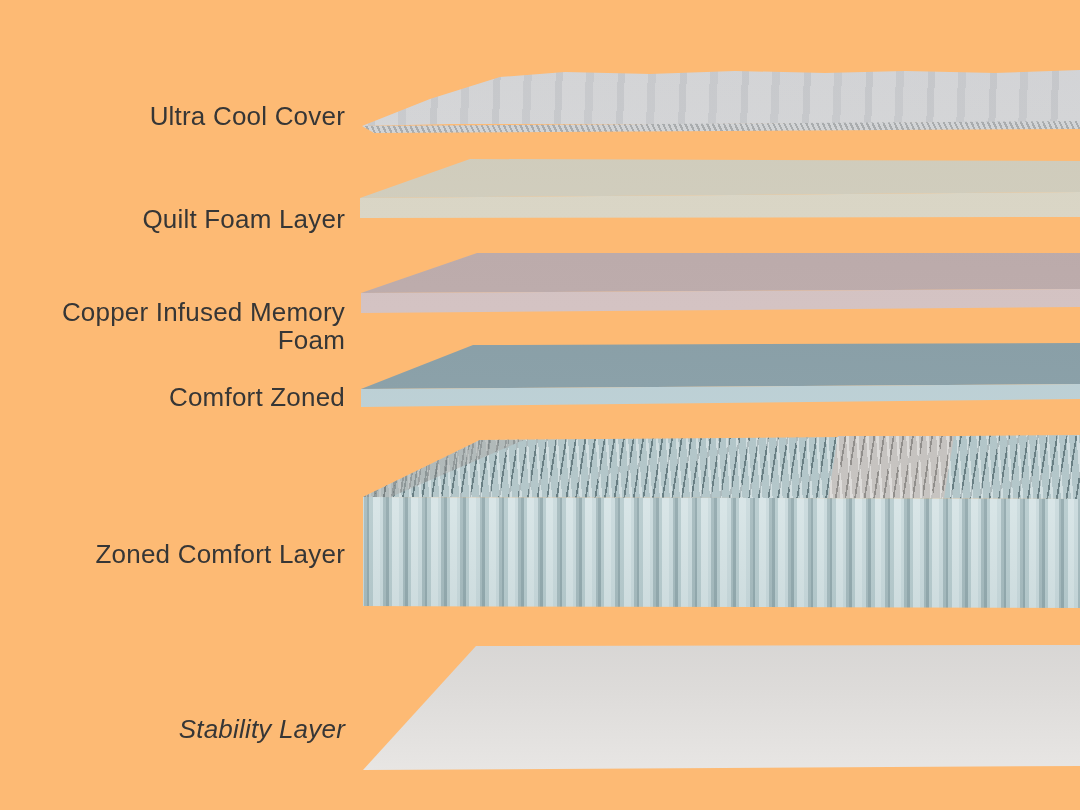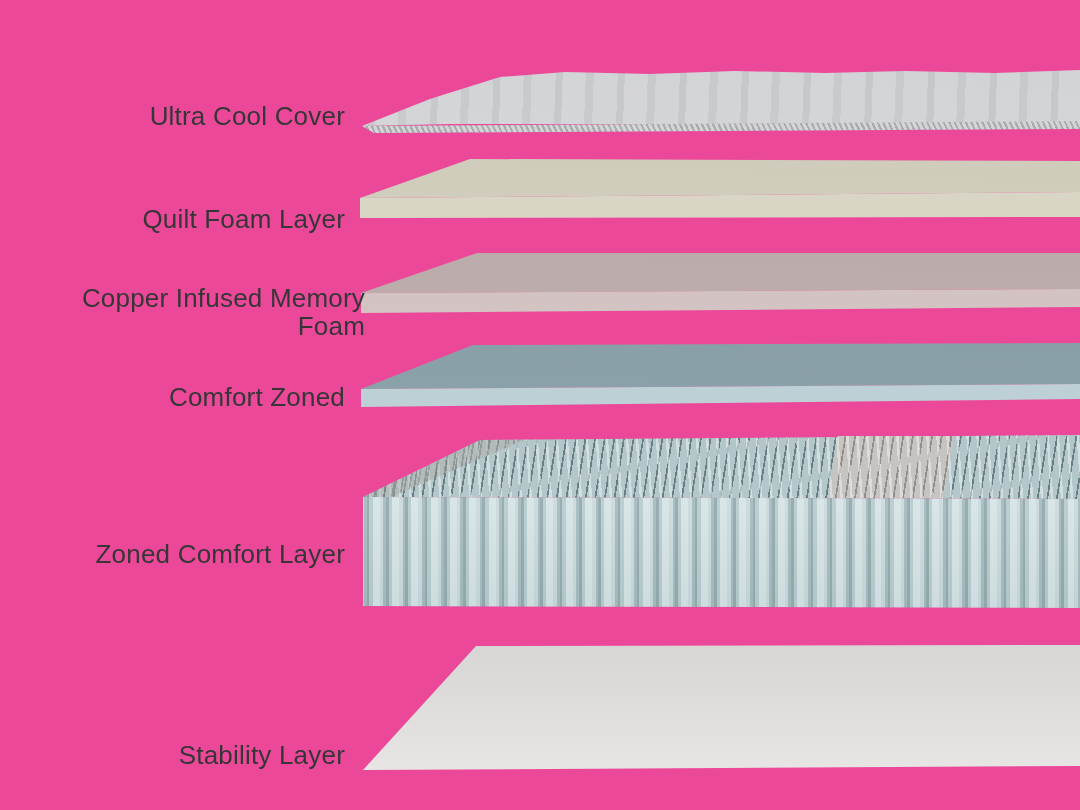--- a/index.html
+++ b/index.html
@@ -1,16 +1,16 @@
 <!DOCTYPE html>
 <html><head>
 <meta charset="utf-8">
 <style>
   html,body{margin:0;padding:0;background:#f2f1ef;}
-  #scene{position:relative;width:1080px;height:810px;background:#ec4899;overflow:hidden;
+  #scene{position:relative;width:1080px;height:810px;background:#fdba74;overflow:hidden;
          font-family:"Liberation Sans", sans-serif;}
   .abs{position:absolute;inset:0;}
   .label{position:absolute;left:0;width:345px;text-align:right;
          font-size:26px;line-height:28px;color:#363636;letter-spacing:.2px;}
 
   
   .cover-top{clip-path:polygon(362px 126px,430px 99px,500px 77px,565px 72px,650px 74px,735px 71px,825px 73px,905px 71px,995px 73px,1080px 70px,1080px 122px,700px 124px,450px 124px);
     background:
       radial-gradient(ellipse 60% 55% at 32% 96%, rgba(255,255,255,.55), transparent 70%),
       repeating-linear-gradient(92deg, rgba(140,146,152,.13) 0 7px, rgba(255,255,255,.10) 7px 30px, rgba(140,146,152,.10) 30px 38px, rgba(255,255,255,.08) 38px 62px),
@@ -61,22 +61,22 @@
     background:
       linear-gradient(180deg, rgba(74,98,104,.5) 0%, rgba(74,98,104,.12) 4%, rgba(255,255,255,.18) 12%, rgba(255,255,255,0) 20%, rgba(130,155,160,.10) 45%, rgba(255,255,255,.15) 62%, rgba(120,145,150,.18) 88%, rgba(100,125,130,.28) 100%),
       repeating-linear-gradient(90deg,#87a0a5 0 2.6px,#b0c6c9 2.6px 6px,#d2e1e3 6px 13px,#c4d6d9 13px 16.5px,#9db4b8 16.5px 19.3px);}
 
   
   .stability{clip-path:polygon(363px 770px,476px 646px,1080px 645px,1080px 766px);
     background:
       linear-gradient(115deg, rgba(230,228,226,.9) 0%, rgba(205,204,203,.4) 10%, transparent 25%),
       linear-gradient(180deg,#bbbbbb 0%,#c2c2c1 40%,#cbcac9 65%,#dddbd9 85%,#edebe9 100%);}
 
-  .lbl-1{top:102px;} .lbl-2{top:205px;} .lbl-3{top:284px;padding-left:20px;}
-  .lbl-4{top:383px;} .lbl-5{top:540px;} .lbl-6{top:741px;}
+  .lbl-1{top:102px;} .lbl-2{top:205px;} .lbl-3{top:298px;}
+  .lbl-4{top:383px;} .lbl-5{top:540px;} .lbl-6{top:715px;font-style:italic;}
 </style>
 </head>
 <body>
 
 <div id="scene">
 
   <div>
     <div class="abs cover-top"></div>
     <div class="abs cover-braid"></div>
     <div class="label lbl-1">Ultra Cool Cover</div>

